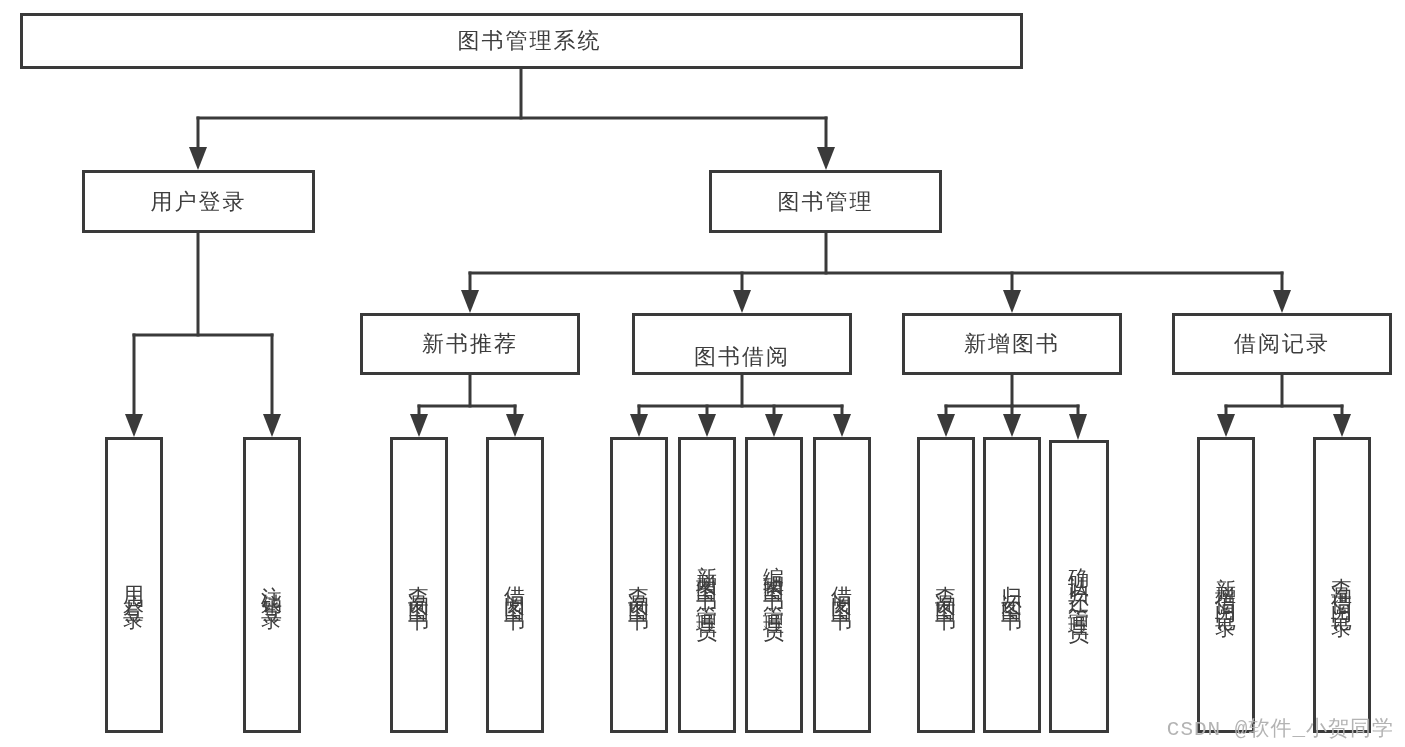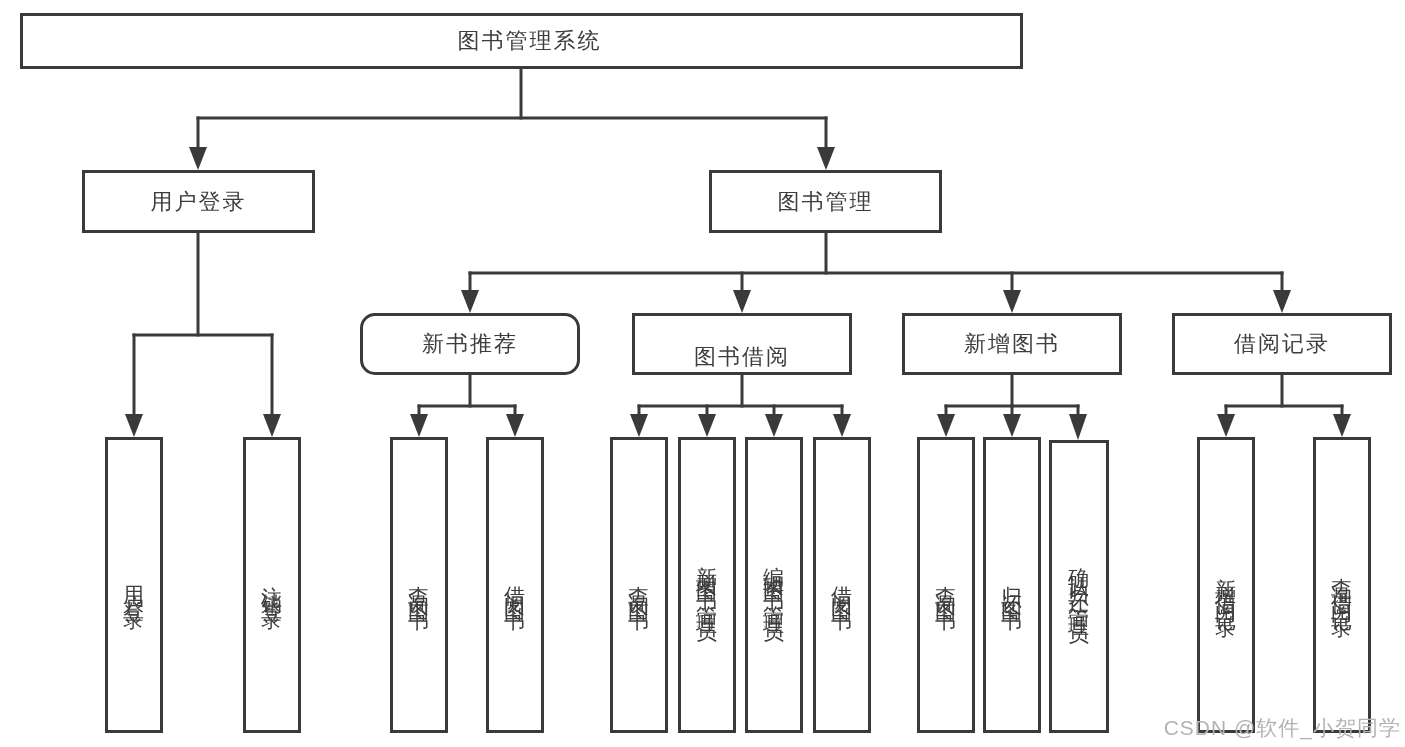--- a/index.html
+++ b/index.html
@@ -37,26 +37,27 @@
   }
   .node.leaf { font-size: 21px; letter-spacing: 0; }
   .node.leaf .vtext {
     writing-mode: vertical-lr;
     text-orientation: mixed;
     letter-spacing: 8px;
     line-height: 1;
   }
   .watermark {
     position: absolute;
-    right: 4px;
+    right: 11px;
     bottom: 5px;
     font-size: 21px;
     color: #b3b3b3;
     letter-spacing: 1px;
     white-space: nowrap;
+    font-family: Liberation Mono, monospace;
   }
 </style>
 </head>
 <body>
 
 <div class="canvas">
 
   <svg class="connectors" viewBox="0 0 1405 747">
 
     <g>
@@ -137,21 +138,21 @@
     <span>图书管理系统</span>
   </div>
 
   <div class="node" style="left:82px; top:170px; width:233px; height:63px;">
     <span>用户登录</span>
   </div>
   <div class="node" style="left:709px; top:170px; width:233px; height:63px;">
     <span>图书管理</span>
   </div>
 
-  <div class="node" style="left:360px; top:313px; width:220px; height:62px;border-radius:15px;">
+  <div class="node" style="left:360px; top:313px; width:220px; height:62px;">
     <span>新书推荐</span>
   </div>
   <div class="node" style="left:632px; top:313px; width:220px; height:62px;align-items:flex-end;">
     <span>图书借阅</span>
   </div>
   <div class="node" style="left:902px; top:313px; width:220px; height:62px;">
     <span>新增图书</span>
   </div>
   <div class="node" style="left:1172px; top:313px; width:220px; height:62px;">
     <span>借阅记录</span>

